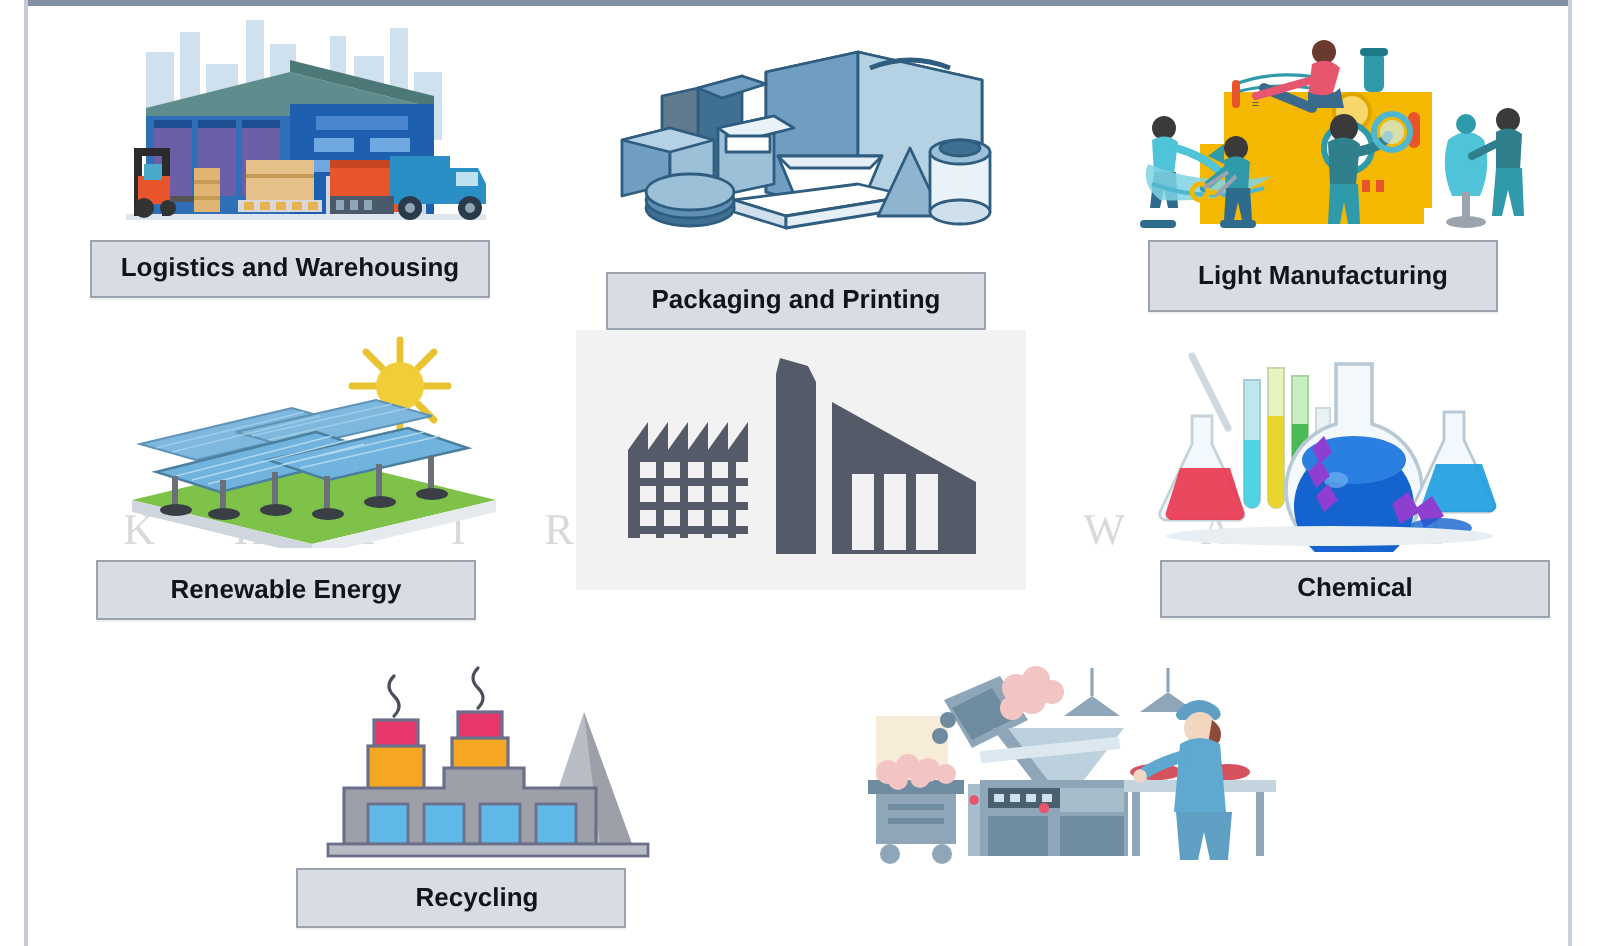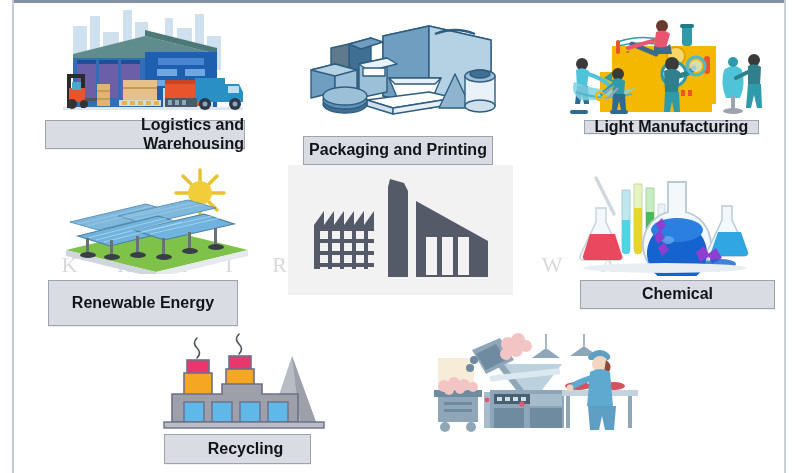--- a/index.html
+++ b/index.html
@@ -55,21 +55,21 @@
 
   
   .cell { position: absolute; }
   .art  { position: absolute; left: 0; top: 0; }
   .caption {
     position: absolute;
     background: #d9dde3;
     border: 1px solid #9aa3ae;
     color: #111418;
     font-weight: bold;
-    font-size: 16px;
+    font-size: 13px;
     text-align: right;
     line-height: 1.15;
     display: flex; align-items: center; justify-content: center;
     box-shadow: 0 1px 0 rgba(0,0,0,.06);
   }
 
   svg { display: block; }
 </style>
 </head>
 <body>
@@ -298,21 +298,21 @@
         <path d="M192 72 h13 l1 24 h-5 l-3 -13 l-3 13 h-5 z" fill="#2f9baa"></path>
         <path d="M192 60 l-12 6" stroke="#2f7f8c" stroke-width="4" fill="none" stroke-linecap="round"></path>
       </g>
 
       <g fill="#2f6b8c">
           <rect x="14" y="98" width="18" height="4" rx="2"></rect>
           <rect x="54" y="98" width="18" height="4" rx="2"></rect>
         </g>
     </svg>
   </div>
-  <div class="caption" style="left:574px;top:120px;width:175px;height:14px;margin-left:10px;">Light Manufacturing</div>
+  <div class="caption" style="left:574px;top:120px;width:175px;height:36px;">Light Manufacturing</div>
 
   <div class="cell" style="left:48px;top:166px;width:215px;height:108px;">
     <svg class="art" width="215" height="108" viewBox="0 0 215 108">
 
       <g stroke="#e8c230" stroke-width="3.4" stroke-linecap="round">
         <line x1="152" y1="4" x2="152" y2="16"></line>
         <line x1="152" y1="38" x2="152" y2="50"></line>
         <line x1="128" y1="27" x2="140" y2="27"></line>
         <line x1="164" y1="27" x2="176" y2="27"></line>
         <line x1="135" y1="10" x2="143" y2="18"></line>
@@ -359,21 +359,21 @@
       <g fill="#3a3f46">
         <ellipse cx="40" cy="89" rx="8" ry="3"></ellipse>
           <ellipse cx="64" cy="91" rx="8" ry="3"></ellipse>
         <ellipse cx="90" cy="89" rx="8" ry="3"></ellipse>
           <ellipse cx="116" cy="91" rx="8" ry="3"></ellipse>
         <ellipse cx="142" cy="85" rx="8" ry="3"></ellipse>
           <ellipse cx="168" cy="81" rx="8" ry="3"></ellipse>
       </g>
     </svg>
   </div>
-  <div class="caption" style="left:48px;top:280px;width:190px;height:46px;">Renewable Energy</div>
+  <div class="caption" style="left:48px;top:280px;width:190px;height:30px;">Renewable Energy</div>
 
   <div class="cell" style="left:288px;top:165px;width:225px;height:130px;background:#f2f2f2;">
     <svg class="art" width="225" height="130" viewBox="0 0 225 130">
       <rect x="0" y="0" width="225" height="130" fill="#f2f2f2"></rect>
       <g fill="#555a68">
 
         <polygon points="102,14 116,18 120,26 120,112 100,112 100,22"></polygon>
 
         <path d="M26 60 l10 -14 l0 14 l10 -14 l0 14 l10 -14 l0 14 l10 -14 l0 14 l10 -14 l0 14 l10 -14 l0 58 H26 Z"></path>
 
@@ -484,21 +484,21 @@
       <g fill="#5fb8e8" stroke="#6b6f8c" stroke-width="1.4">
         <rect x="44" y="74" width="20" height="20"></rect>
         <rect x="72" y="74" width="20" height="20"></rect>
         <rect x="100" y="74" width="20" height="20"></rect>
         <rect x="128" y="74" width="20" height="20"></rect>
       </g>
 
       <rect x="24" y="94" width="160" height="6" fill="#b8bcc4" stroke="#6b6f8c" stroke-width="1.4"></rect>
     </svg>
   </div>
-  <div class="caption" style="left:164px;top:434px;width:147px;height:30px;padding-left:16px;">Recycling</div>
+  <div class="caption" style="left:148px;top:434px;width:165px;height:30px;padding-left:16px;">Recycling</div>
 
   <div class="cell" style="left:428px;top:328px;width:215px;height:105px;">
     <svg class="art" width="215" height="105" viewBox="0 0 215 105">
 
       <rect x="10" y="30" width="36" height="46" fill="#f7ecd8"></rect>
 
       <g stroke="#8fa6b8" stroke-width="1.6">
         <line x1="118" y1="6" x2="118" y2="20"></line>
         <line x1="156" y1="6" x2="156" y2="18"></line>
       </g>

